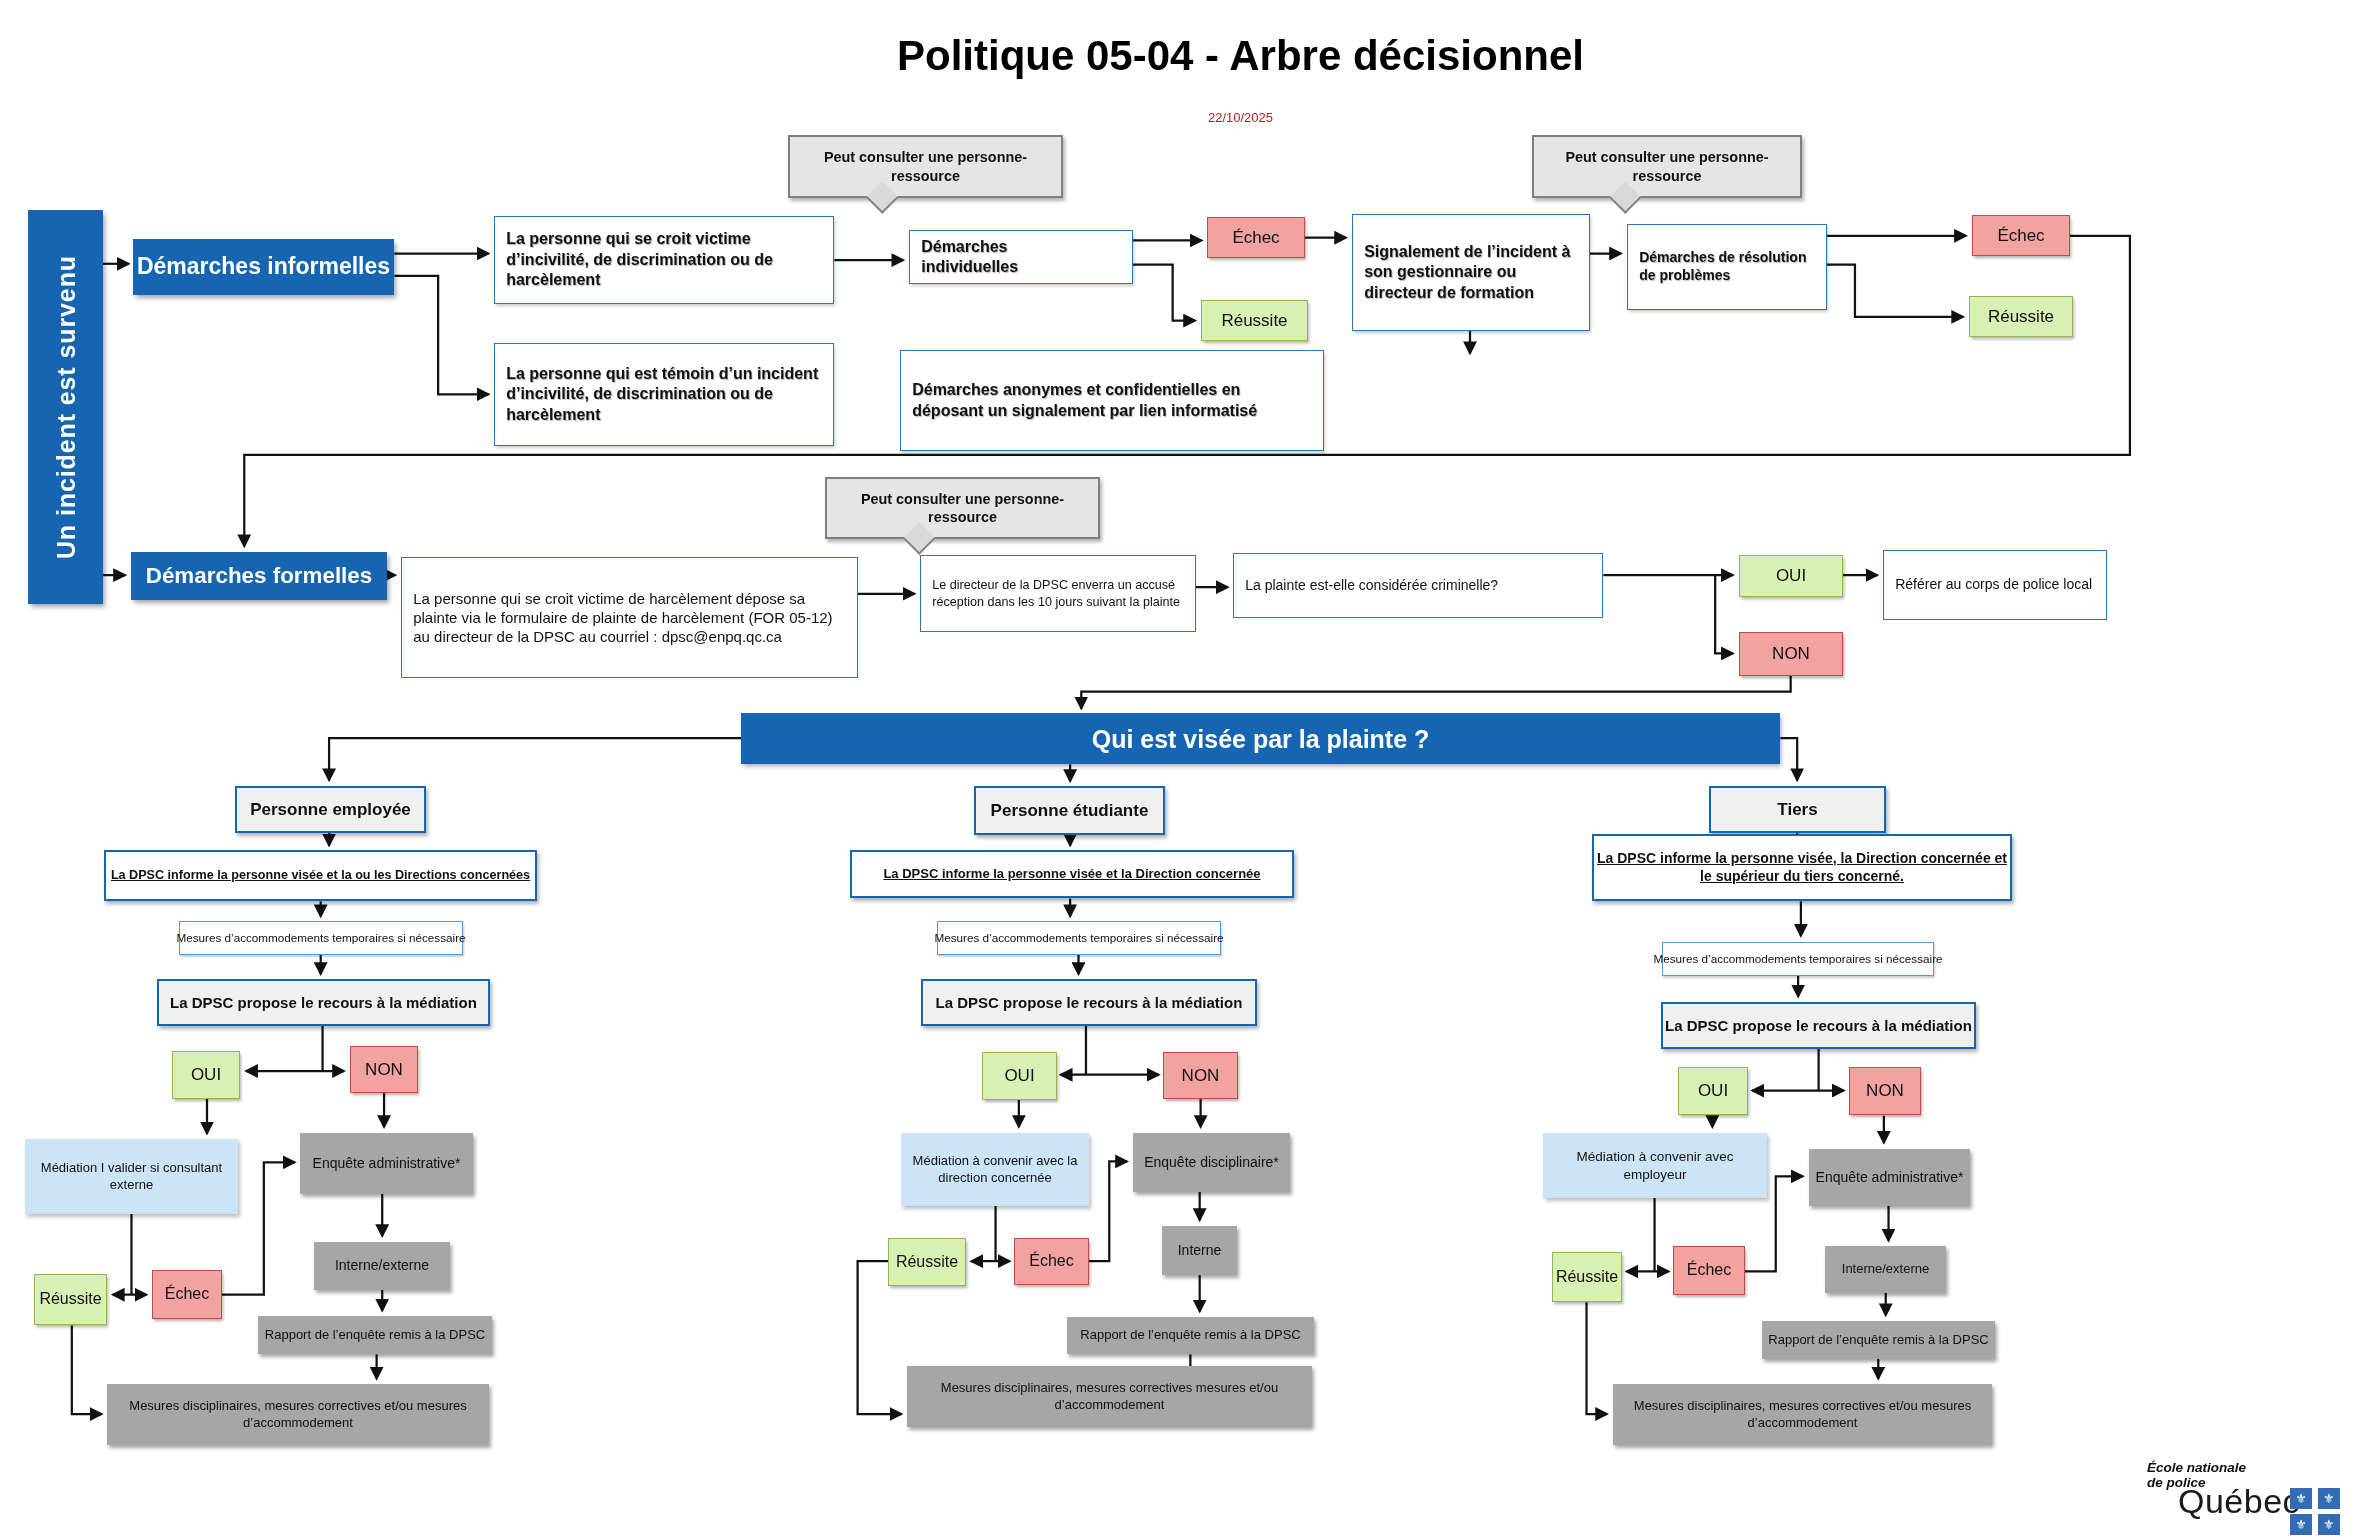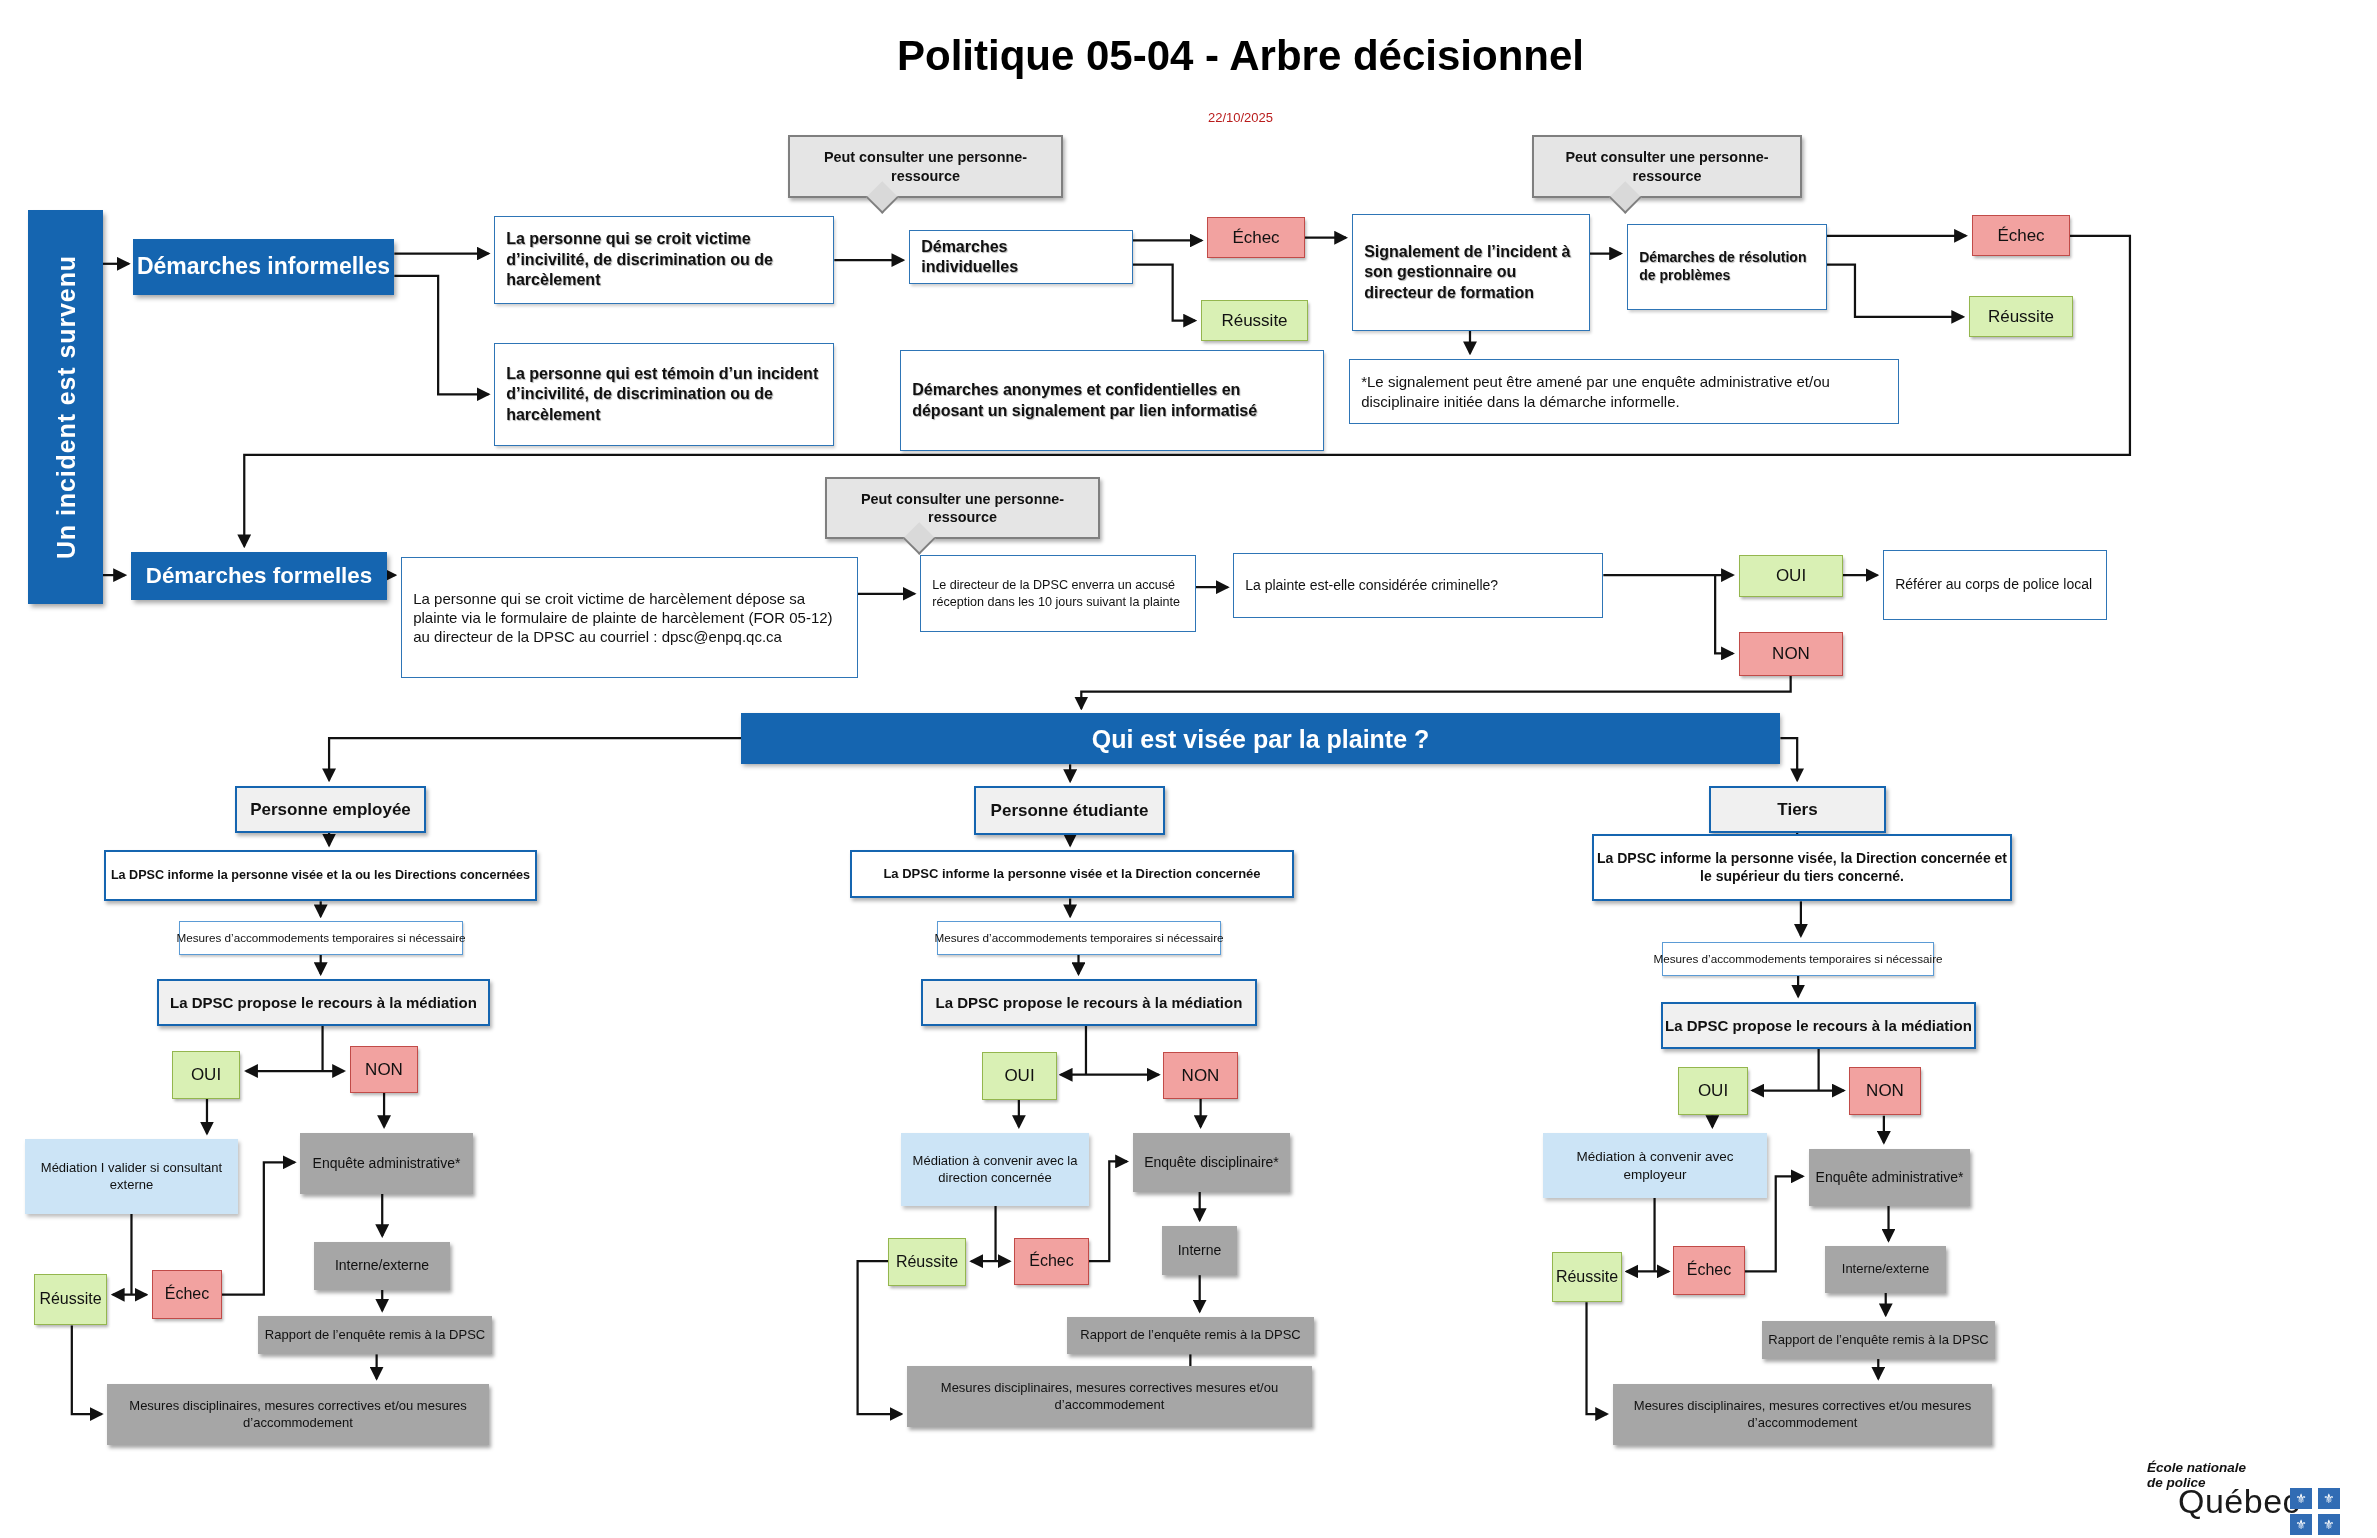--- a/index.html
+++ b/index.html
@@ -13,21 +13,21 @@
       box-shadow:1.9px 2.8px 2.8px rgba(0,0,0,.2);text-shadow:0.9px 0.9px 0.9px rgba(0,0,0,.3);}
   .wp{background:#fff;border:1.9px solid #2E75B6;font-size:15px;}
   .grn{background:#D9F0B4;border:1.9px solid #94B64E;font-size:17px;box-shadow:1.9px 2.8px 2.8px rgba(0,0,0,.3);}
   .red{background:#F2A2A0;border:1.9px solid #C14B48;font-size:17px;box-shadow:1.9px 2.8px 2.8px rgba(0,0,0,.3);}
   .callout{background:#e5e5e5;border:2.8px solid #7F7F7F;font-weight:bold;font-size:14.4px;
       box-shadow:1.9px 2.8px 3.7px rgba(0,0,0,.3);z-index:3;}
   .notch{position:absolute;width:20.5px;height:20.5px;background:#D9D9D9;border-right:2.8px solid #7F7F7F;
       border-bottom:2.8px solid #7F7F7F;transform:rotate(45deg);bottom:-12px;left:30%;}
   .hdr{background:#F0F0F0;border:2.8px solid #1565B0;font-weight:bold;font-size:17px;box-shadow:1.9px 2.8px 3.7px rgba(0,0,0,.3);}
   .info{background:#fff;border:2.8px solid #1565B0;font-weight:bold;font-size:13px;white-space:nowrap;
-      overflow:hidden;box-shadow:1.9px 2.8px 3.7px rgba(0,0,0,.3);}
+      overflow:hidden;box-shadow:1.9px 2.8px 3.7px rgba(0,0,0,.3);text-decoration:underline;}
   .info.wrap{white-space:normal;font-size:14px;}
   .meas{background:#fff;border:1.4px solid #5B9BD5;font-size:11.7px;white-space:nowrap;box-shadow:0.9px 1.9px 1.9px rgba(0,0,0,.2);}
   .prop{background:#F0F0F0;border:2.8px solid #1565B0;font-weight:bold;font-size:15px;box-shadow:1.9px 2.8px 3.7px rgba(0,0,0,.3);}
   .medi{background:#CCE4F6;font-size:13px;box-shadow:1.9px 2.8px 3.7px rgba(0,0,0,.25);}
   .gry{background:#A6A6A6;font-size:14px;box-shadow:1.9px 2.8px 3.7px rgba(0,0,0,.35);}
   .bannerbar{background:#1565B0;color:#fff;font-weight:bold;font-size:25px;box-shadow:1.9px 2.8px 4.7px rgba(0,0,0,.35);}
   .side{background:#1565B0;color:#fff;font-weight:bold;font-size:25px;box-shadow:2.8px 3.7px 4.7px rgba(0,0,0,.35);}
   .side span{writing-mode:vertical-rl;transform:rotate(180deg);white-space:nowrap;letter-spacing:0.9px;}
   .title{position:absolute;left:653px;top:32px;width:1175px;text-align:center;font-size:42px;font-weight:bold;z-index:2;color:#000;}
   .date{position:absolute;left:653px;top:110px;width:1175px;text-align:center;font-size:13px;z-index:2;color:#b91c1c;}
@@ -145,21 +145,20 @@
   <div class="b w2 left" style="left:494px;top:216px;width:340px;height:88px;">La personne qui se croit victime d’incivilité, de discrimination ou de harcèlement</div>
   <div class="b w2 left" style="left:909px;top:230px;width:224px;height:54px;padding-right:65px;">Démarches individuelles</div>
   <div class="b red" style="left:1207px;top:217px;width:98px;height:41px;">Échec</div>
   <div class="b grn" style="left:1201px;top:300px;width:107px;height:41px;">Réussite</div>
   <div class="b w2 left" style="left:1352px;top:214px;width:238px;height:117px;">Signalement de l’incident à son gestionnaire ou directeur de formation</div>
   <div class="b w2 left" style="left:1627px;top:224px;width:200px;height:86px;font-size:14px;">Démarches de résolution de problèmes</div>
   <div class="b red" style="left:1972px;top:215px;width:98px;height:41px;">Échec</div>
   <div class="b grn" style="left:1969px;top:296px;width:104px;height:41px;">Réussite</div>
   <div class="b w2 left" style="left:494px;top:343px;width:340px;height:103px;">La personne qui est témoin d’un incident d’incivilité, de discrimination ou de harcèlement</div>
   <div class="b w2 left" style="left:900px;top:350px;width:424px;height:101px;">Démarches anonymes et confidentielles en déposant un signalement par lien informatisé</div>
-  <div class="b wp left" style="left:1349px;top:359px;width:550px;height:65px;">*Le signalement peut être amené par une enquête administrative et/ou disciplinaire initiée dans la démarche informelle.</div>
 
   <div class="b wp left" style="left:401px;top:557px;width:457px;height:121px;">La personne qui se croit victime de harcèlement dépose sa plainte via le formulaire de plainte de harcèlement (FOR 05-12) au directeur de la DPSC au courriel : dpsc@enpq.qc.ca</div>
   <div class="b wp left" style="left:920px;top:555px;width:276px;height:77px;font-size:12.6px;">Le directeur de la DPSC enverra un accusé réception dans les 10 jours suivant la plainte</div>
   <div class="b wp left" style="left:1233px;top:553px;width:370px;height:65px;font-size:14px;">La plainte est-elle considérée criminelle?</div>
   <div class="b grn" style="left:1739px;top:555px;width:104px;height:42px;">OUI</div>
   <div class="b red" style="left:1739px;top:632px;width:104px;height:44px;">NON</div>
   <div class="b wp left" style="left:1883px;top:550px;width:224px;height:70px;font-size:14px;">Référer au corps de police local</div>
 
   <div class="b bannerbar" style="left:741px;top:713px;width:1039px;height:51px;">Qui est visée par la plainte ?</div>
 

